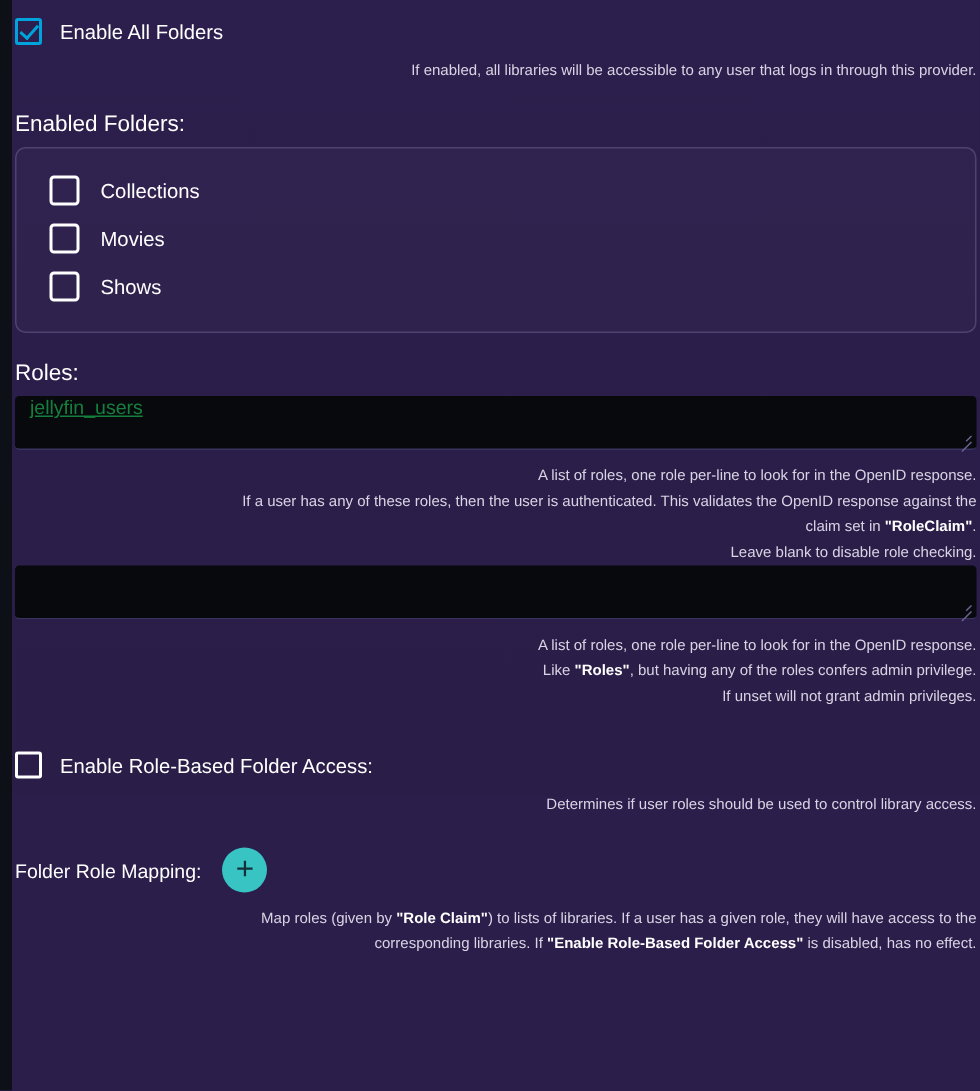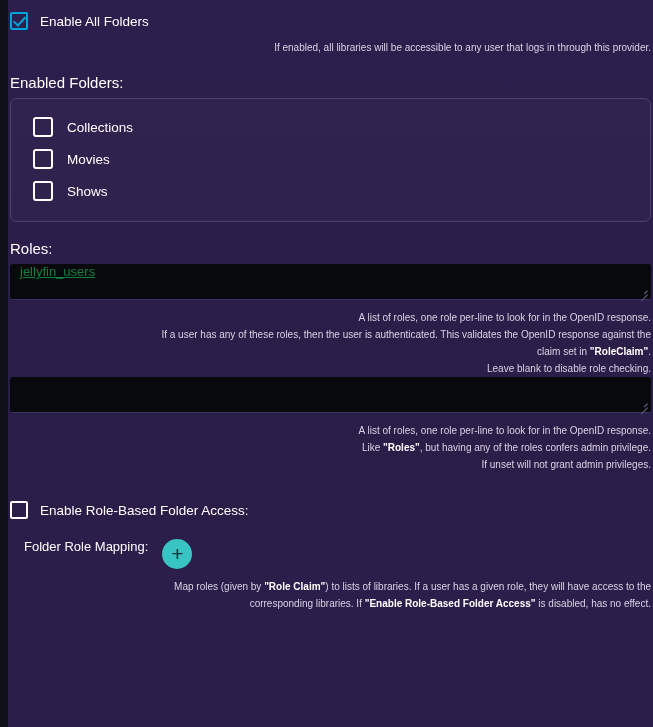--- a/index.html
+++ b/index.html
@@ -152,21 +152,22 @@
     transform-origin: right bottom;
   }
   .resize-grip::after {
     right: 0; bottom: 6px;
     width: 5px; height: 1px;
     transform: rotate(-45deg);
     transform-origin: right bottom;
   }
   .mapping-row {
     display: flex;
-    padding: 20px 2px 0 16px;
+    align-items: center;
+    padding: 20px 2px 0 2px;
   }
   .mapping-label {
     font-size: 13px;
     color: #ffffff;
   }
   .fab {
     margin-left: 14px;
     width: 30px;
     height: 30px;
     border-radius: 50%;
@@ -231,20 +232,21 @@
     <div>A list of roles, one role per-line to look for in the OpenID response.</div>
     <div><span>Like </span><b>"Roles"</b><span>, but having any of the roles confers admin privilege.</span></div>
     <div>If unset will not grant admin privileges.</div>
   </div>
 
   <div class="gap-16"></div>
   <div class="row-checkbox">
     <span class="cb"></span>
     <span class="cb-label">Enable Role-Based Folder Access:</span>
   </div>
+  <div class="helper">Determines if user roles should be used to control library access.</div>
 
   <div class="mapping-row">
     <span class="mapping-label">Folder Role Mapping:</span>
     <button class="fab">+</button>
   </div>
   <div class="helper">
     <div><span>Map roles (given by </span><b>"Role Claim"</b><span>) to lists of libraries. If a user has a given role, they will have access to the</span></div>
     <div><span>corresponding libraries. If </span><b>"Enable Role-Based Folder Access"</b><span> is disabled, has no effect.</span></div>
   </div>
 

